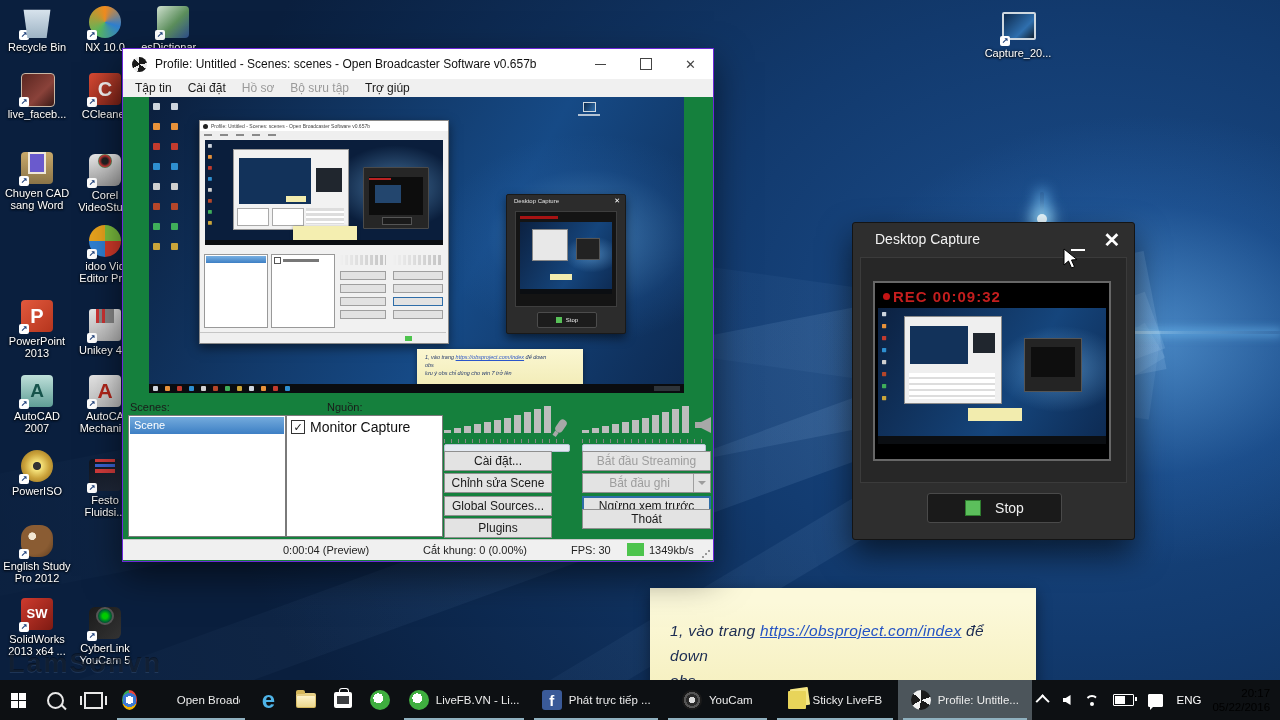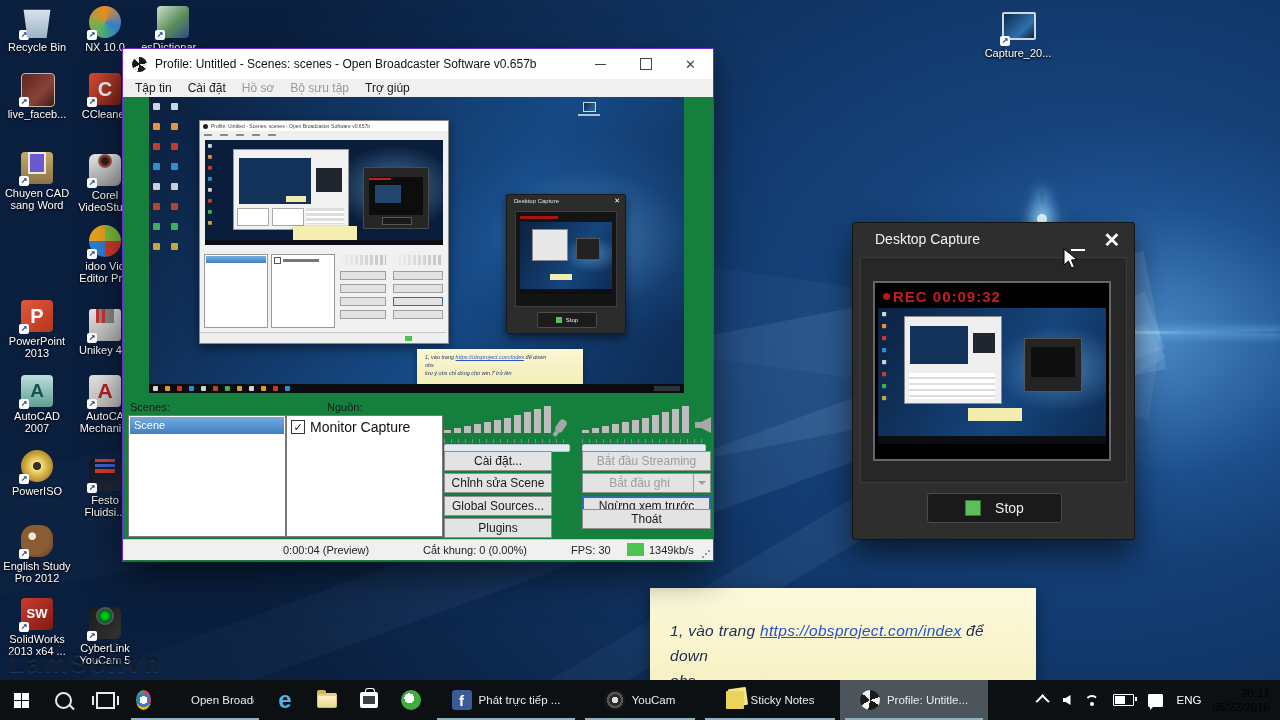--- a/index.html
+++ b/index.html
@@ -704,31 +704,35 @@
     <div class="tbtn iconly">
         <div class="tk-folder"></div>
       </div>
     <div class="tbtn iconly">
         <div class="tk-store"></div>
       </div>
     <div class="tbtn iconly">
         <div class="tk-coccoc"></div>
       </div>
 
+    <div class="tbtn labeled open" style="width:122px;">
+      <div class="tk-coccoc"></div>
+      <span class="tlabel">LiveFB.VN - Li...</span>
+    </div>
     <div class="tbtn labeled open" style="width:128px;">
       <div class="tk-fb">f</div>
       <span class="tlabel">Phát trực tiếp ...</span>
     </div>
     <div class="tbtn labeled open" style="width:100px;">
       <div class="tk-ycam"></div>
       <span class="tlabel">YouCam</span>
     </div>
     <div class="tbtn labeled open" style="width:120px;">
       <div class="tk-snote"></div>
-      <span class="tlabel">Sticky Notes</span>
+      <span class="tlabel">Sticky LiveFB</span>
     </div>
     <div class="tbtn labeled open active" style="width:128px;">
       <div class="tk-obs"></div>
       <span class="tlabel">Profile: Untitle...</span>
     </div>
 
     <div class="tray">
       <div class="titem">
           <div class="tk-chev"></div>
         </div>

